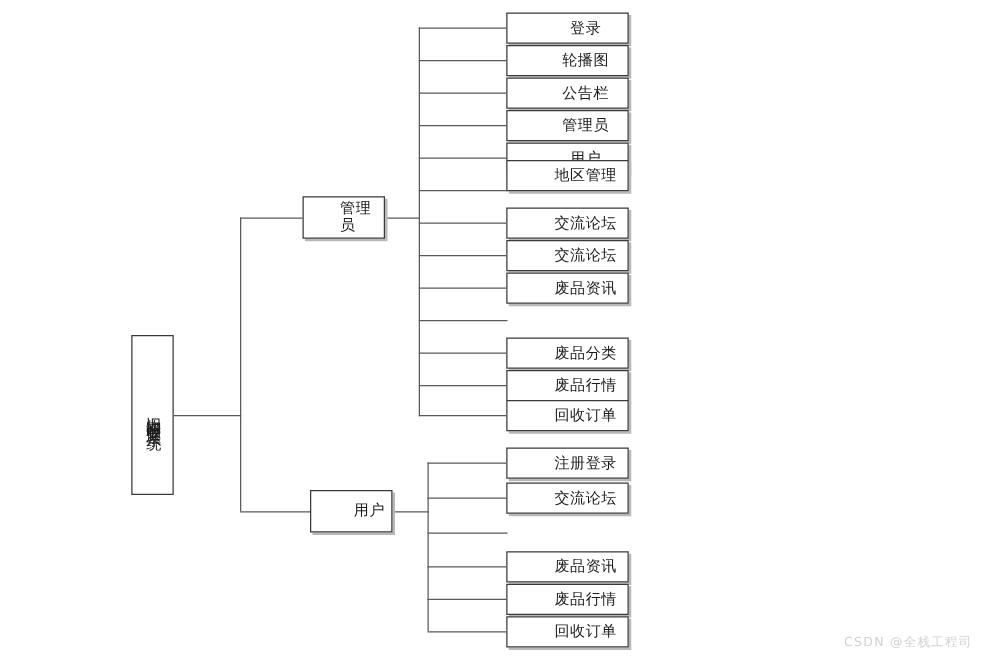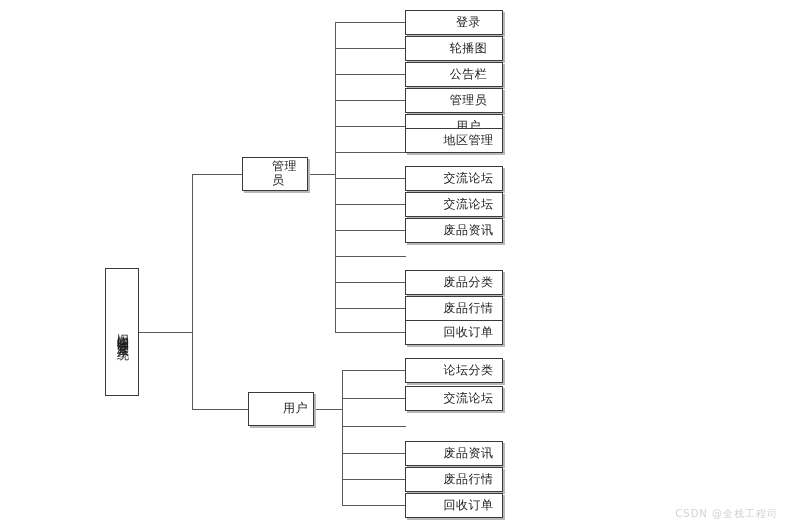--- a/index.html
+++ b/index.html
@@ -105,21 +105,21 @@
   <div class="node node-leaf shadow" style="top:88px">管理员</div>
   <div class="node node-leaf shadow" style="top:114px">用户</div>
   <div class="node node-leaf shadow" style="top:128px">地区管理</div>
   <div class="node node-leaf shadow" style="top:166px">交流论坛</div>
   <div class="node node-leaf shadow" style="top:192px">交流论坛</div>
   <div class="node node-leaf shadow" style="top:218px">废品资讯</div>
   <div class="node node-leaf shadow" style="top:270px">废品分类</div>
   <div class="node node-leaf shadow" style="top:296px">废品行情</div>
   <div class="node node-leaf shadow" style="top:320px">回收订单</div>
 
-  <div class="node node-leaf shadow" style="top:358px">论坛分类</div>
+  <div class="node node-leaf shadow" style="top:358px">注册登录</div>
   <div class="node node-leaf shadow" style="top:386px">交流论坛</div>
   <div class="node node-leaf shadow" style="top:441px">废品资讯</div>
   <div class="node node-leaf shadow" style="top:467px">废品行情</div>
   <div class="node node-leaf shadow" style="top:493px">回收订单</div>
 
   <div class="line h" style="left:139px; top:332px; width:54px;"></div>
 
   <div class="line v" style="left:192px; top:174px; height:235px;"></div>
 
   <div class="line h" style="left:192px; top:174px; width:51px;"></div>

